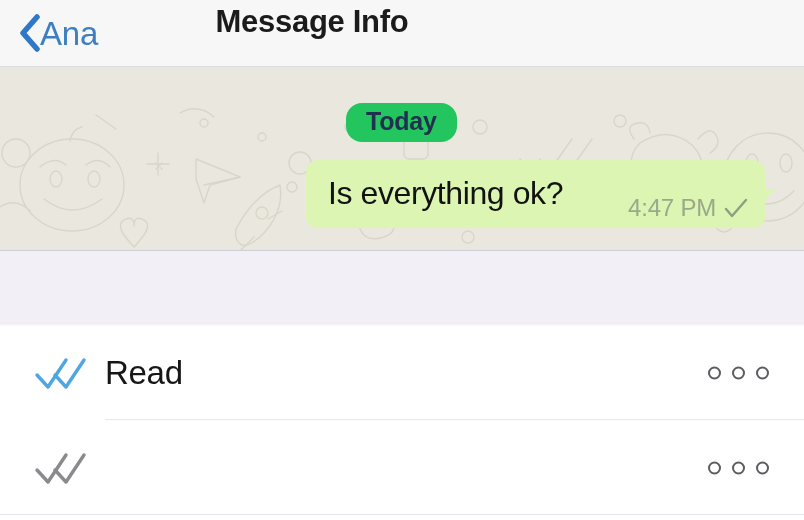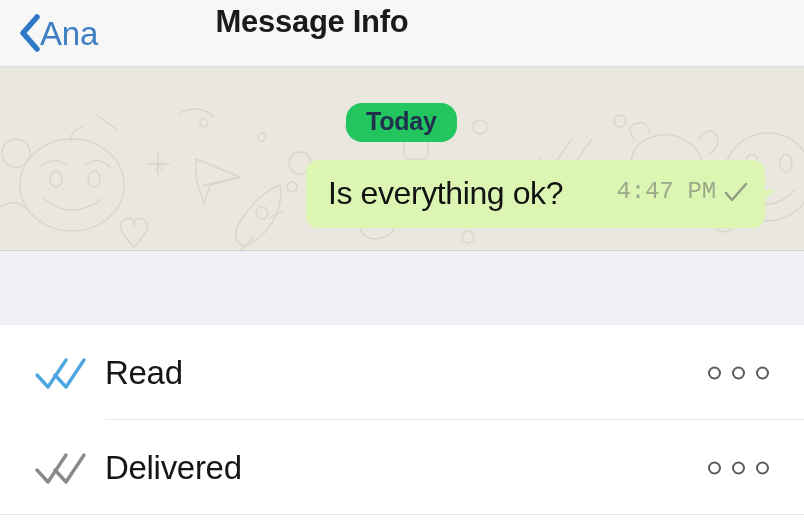--- a/index.html
+++ b/index.html
@@ -135,25 +135,24 @@
     top: 14px;
     font-size: 32px;
     color: #121212;
     letter-spacing: -0.4px;
     line-height: 1.2;
   }
 
   .bubble-meta {
     position: absolute;
     right: 16px;
-    bottom: 24px;
+    bottom: 8px;
     display: flex;
     align-items: center;
     gap: 7px;
-    font-family: Liberation Mono, monospace;
   }
 
   .bubble-time {
     font-size: 24px;
     color: #9aa98a;
     letter-spacing: -0.2px;
     line-height: 1;
   }
 
   .tick-single {
@@ -358,21 +357,20 @@
         <span class="dot-ring"></span>
       </div>
       <div class="row-divider"></div>
     </div>
 
     <div class="info-row">
       <svg class="row-ticks" viewBox="0 0 56 40">
         <path d="M4 22 L15 34 L33 7" fill="none" stroke="#8a8a8e" stroke-width="3.4" stroke-linecap="round" stroke-linejoin="round"></path>
         <path d="M22 22 L33 34 L51 7" fill="none" stroke="#8a8a8e" stroke-width="3.4" stroke-linecap="round" stroke-linejoin="round"></path>
       </svg>
-      <span class="row-label">Delivered</span>
       <div class="row-dots">
         <span class="dot-ring"></span>
         <span class="dot-ring"></span>
         <span class="dot-ring"></span>
       </div>
       <div class="row-bottom-divider"></div>
     </div>
 
   </div>
 

